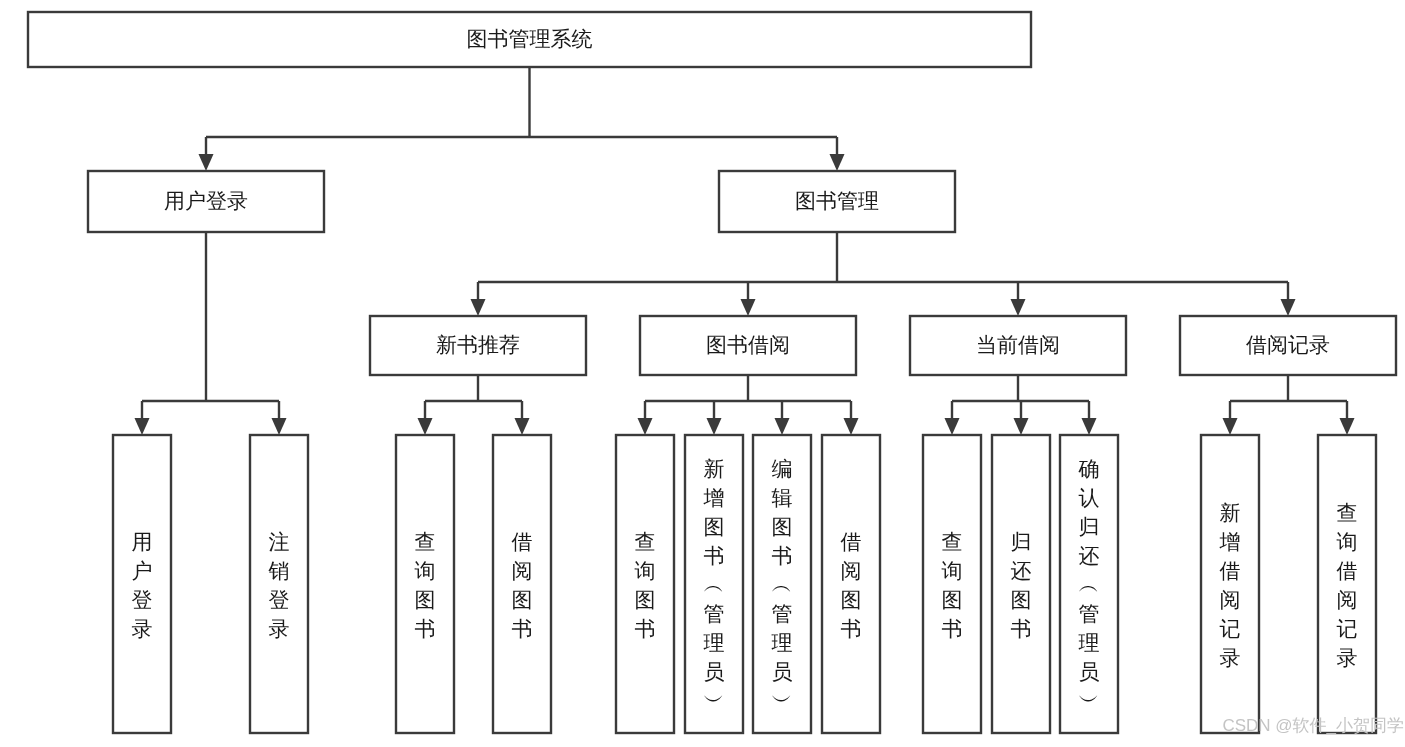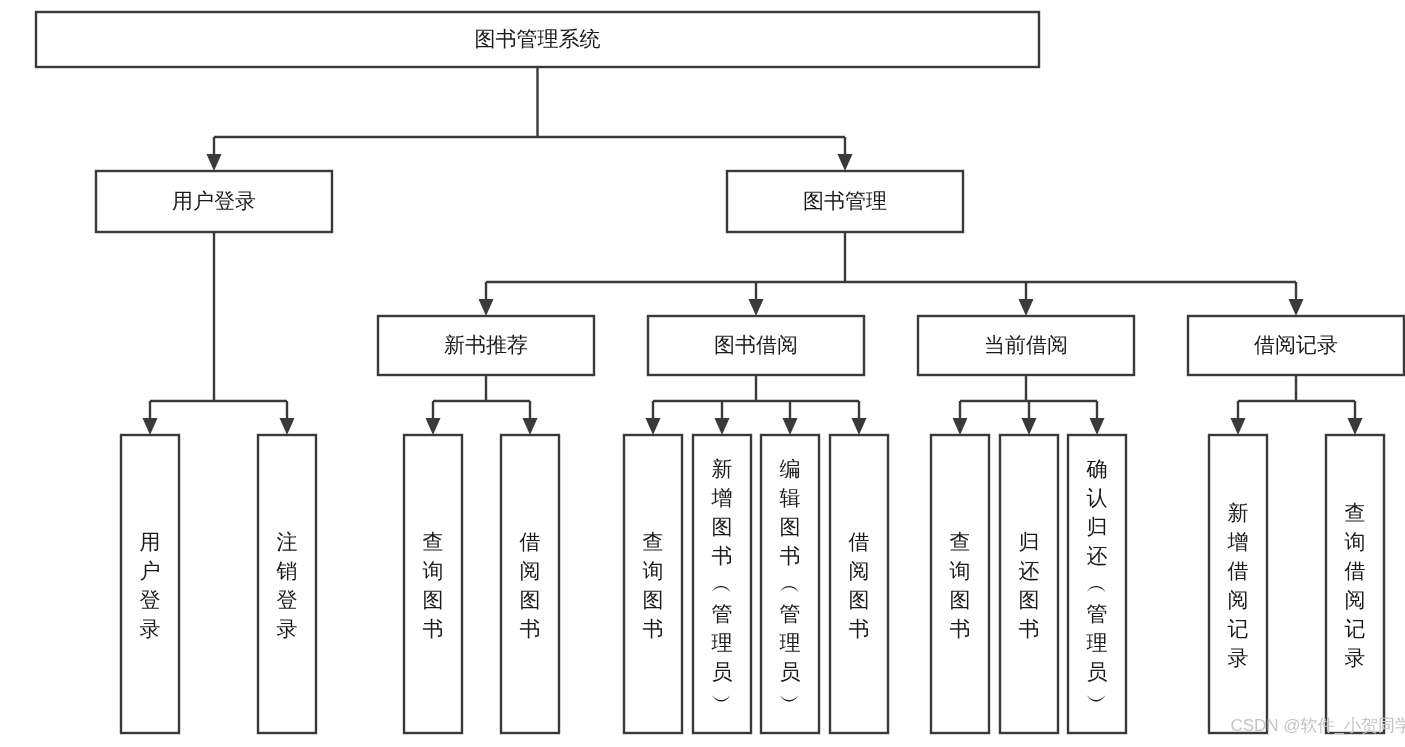--- a/index.html
+++ b/index.html
@@ -9,21 +9,21 @@
   }
   body {
     width: 1405px;
     height: 747px;
     font-family: "Liberation Sans", sans-serif;
     position: relative;
     overflow: hidden;
   }
   #diagram-root {
     position: absolute;
-    left: 16px;
+    left: 8px;
     top: 0;
     width: 1114px;
     height: 747px;
   }
   .node-box {
     fill: #ffffff;
     stroke: #3a3a3a;
     stroke-width: 2.4;
   }
   .connector {

